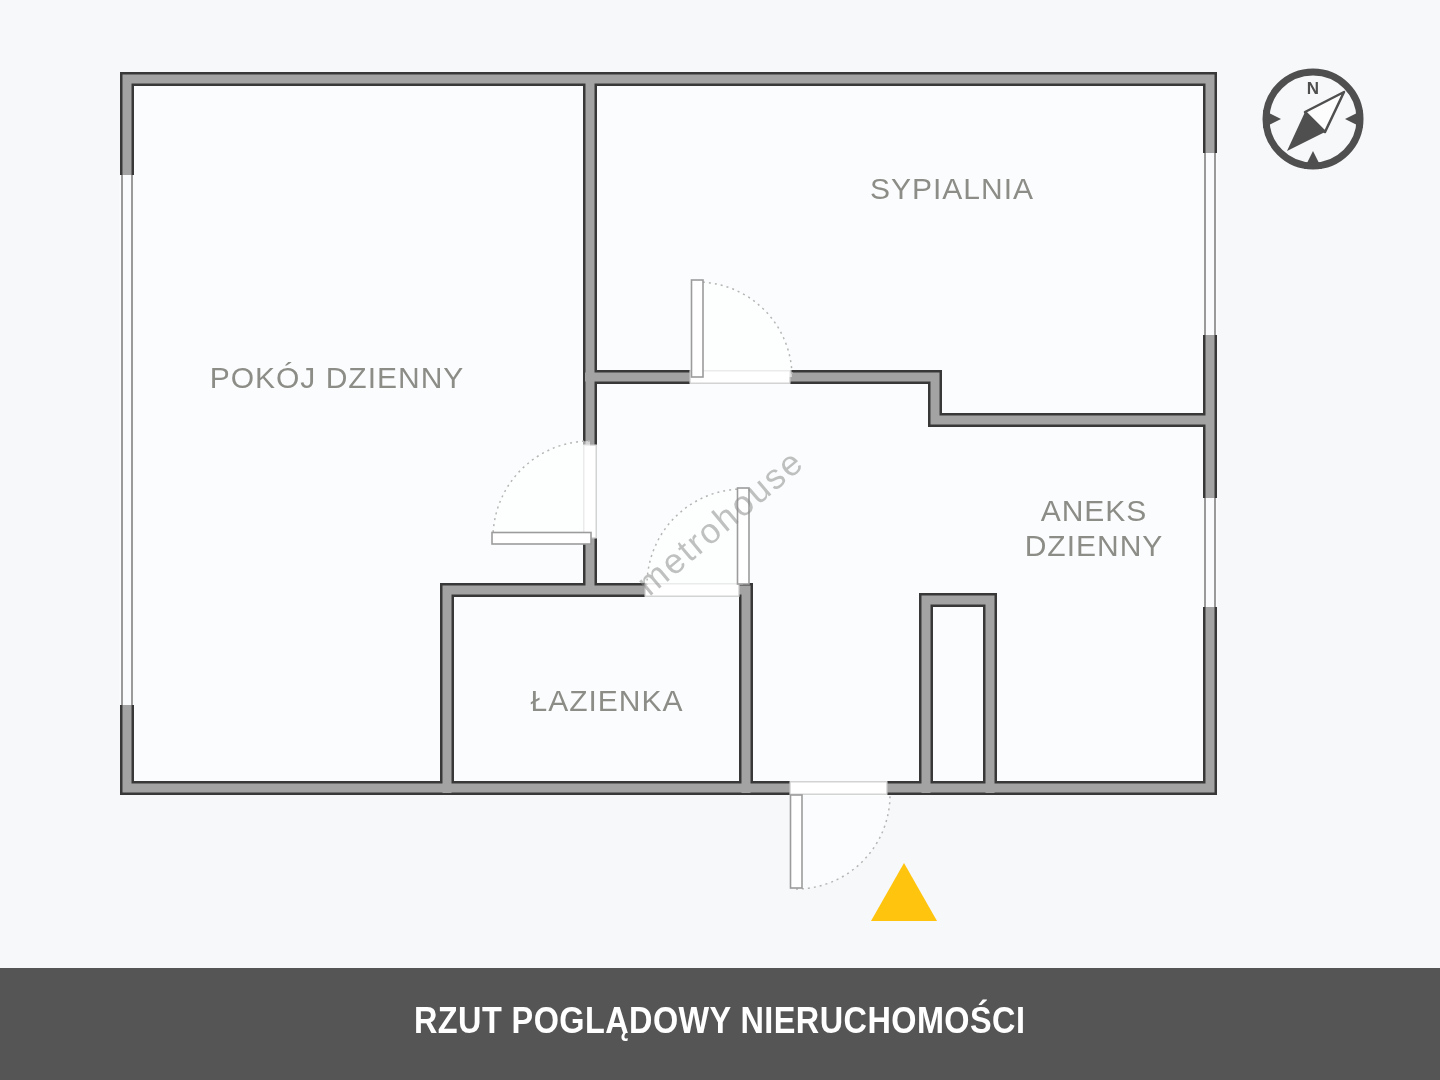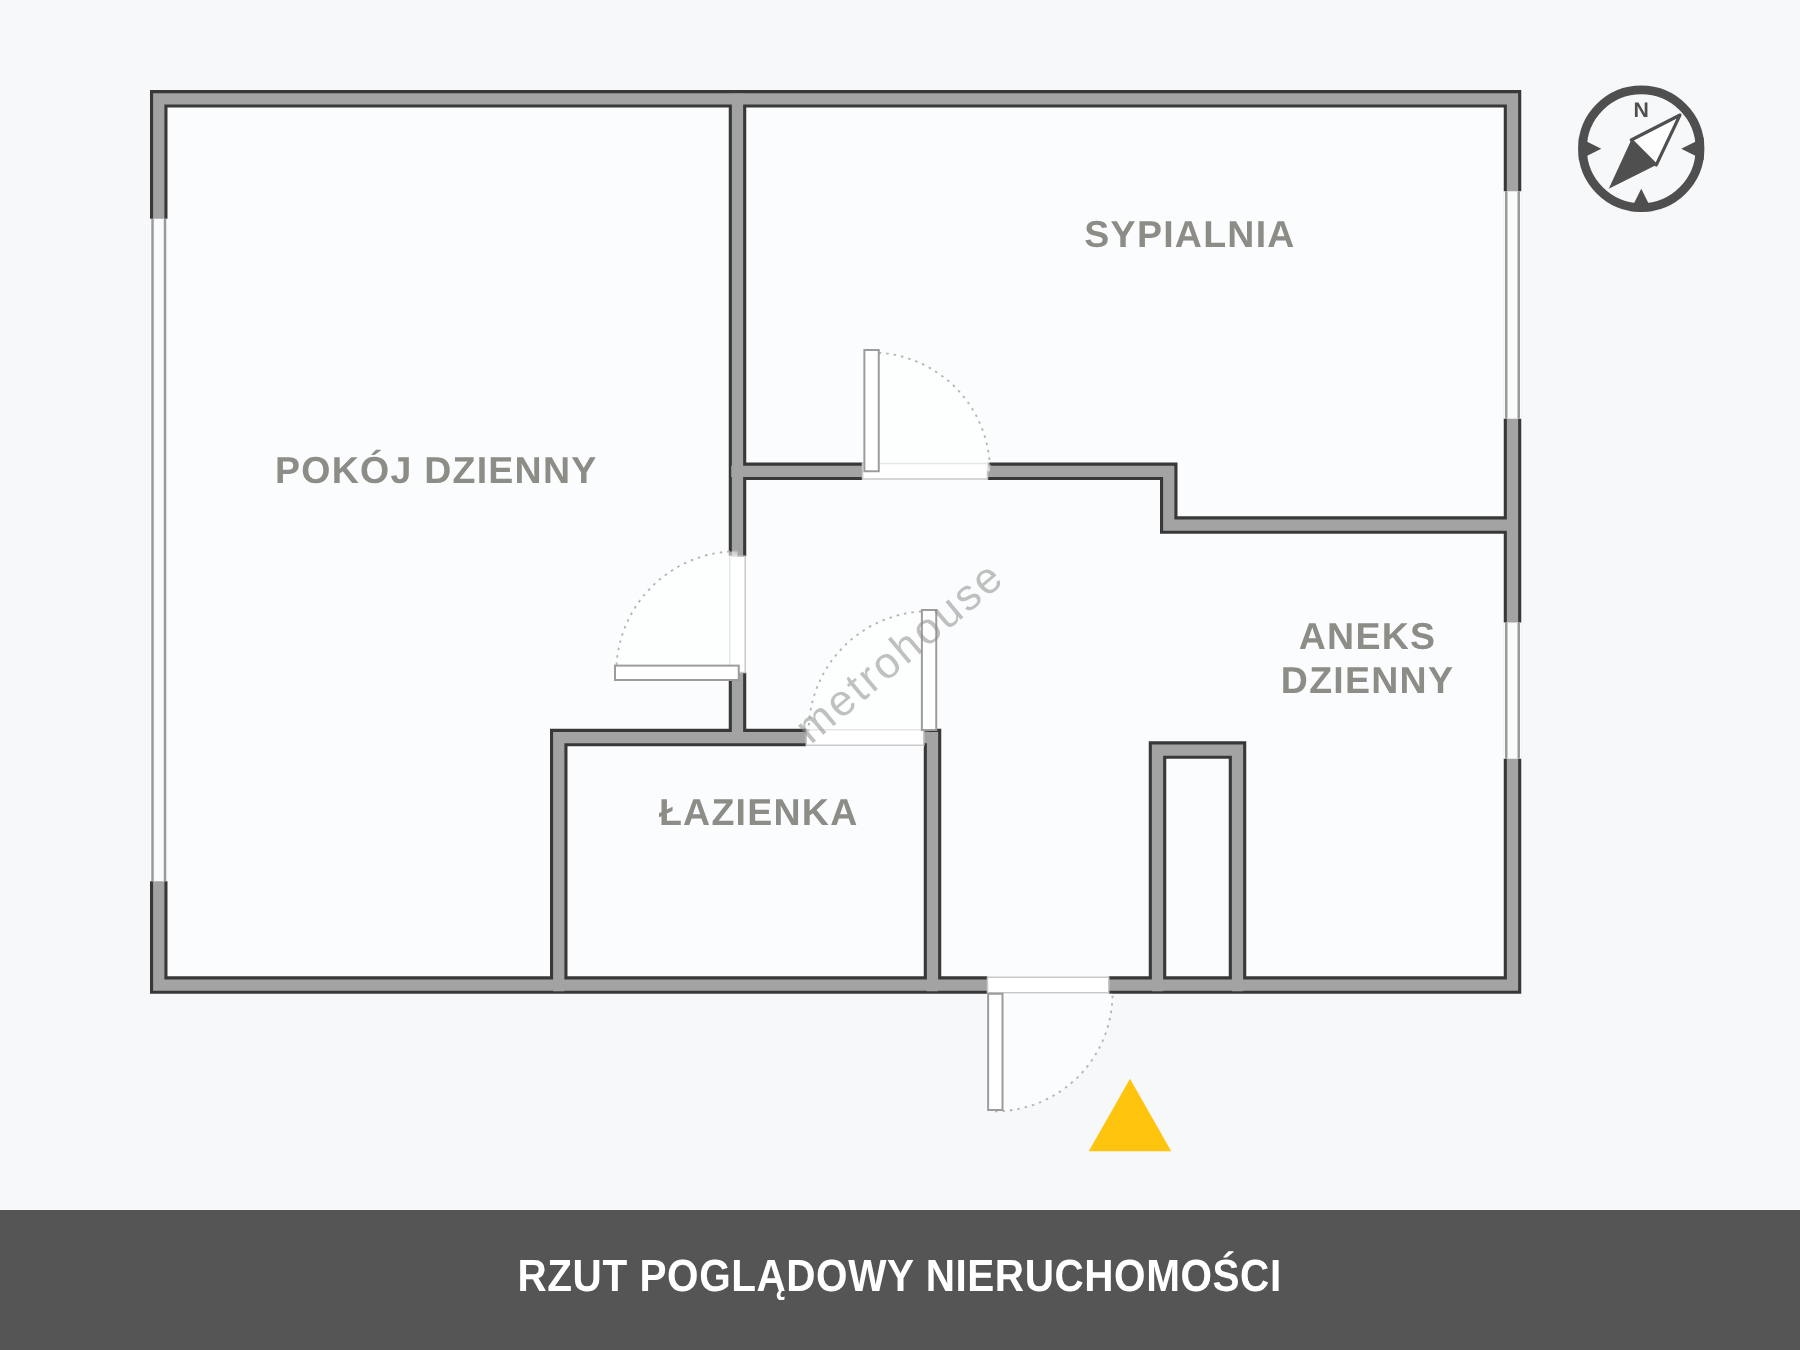--- a/index.html
+++ b/index.html
@@ -8,32 +8,32 @@
     width:1440px;height:1080px;
     background:#f7f8fa;
     overflow:hidden;
     font-family:"Liberation Sans", sans-serif;
   }
   .plan-svg{position:absolute;left:0;top:0;width:1440px;height:955px;display:block;}
   .room-label{
     position:absolute;
     transform:translate(-50%,-50%);
     color:#8d8d88;
-    font-weight:bold;
+    font-weight:normal;
     font-size:30px;
     letter-spacing:1px;
     text-align:center;
     line-height:1.15;
     white-space:pre-line;
     user-select:none;
   }
   #lbl-sypialnia{left:952px;top:189px;}
-  #lbl-pokoj{left:349px;top:378px;white-space:nowrap;}
+  #lbl-pokoj{left:337px;top:378px;white-space:nowrap;}
   #lbl-aneks{left:1094px;top:528px;width:220px;}
-  #lbl-lazienka{left:607px;top:651px;}
+  #lbl-lazienka{left:607px;top:701px;}
   .watermark{
     position:absolute;
     left:720px;top:522px;
     transform:translate(-50%,-50%) rotate(-40deg);
     font-size:35px;
     font-weight:400;
     letter-spacing:2px;
     color:rgba(140,140,140,0.55);
     user-select:none;
   }

